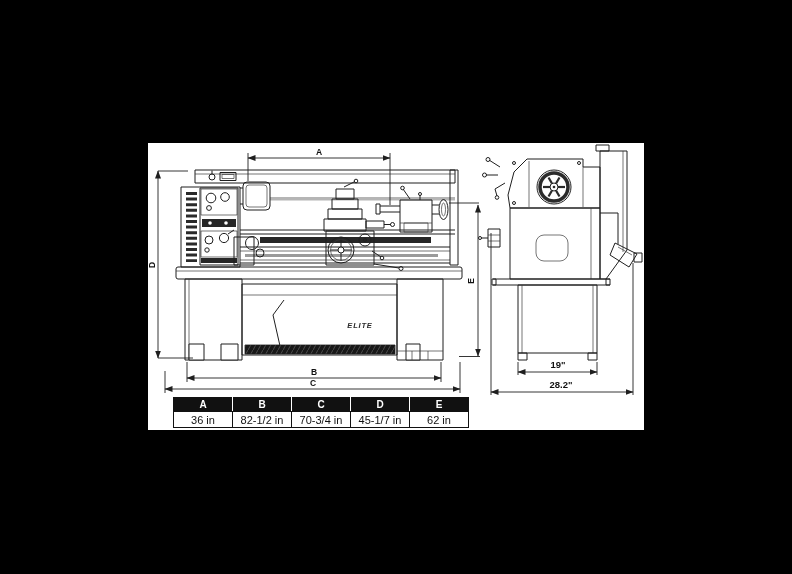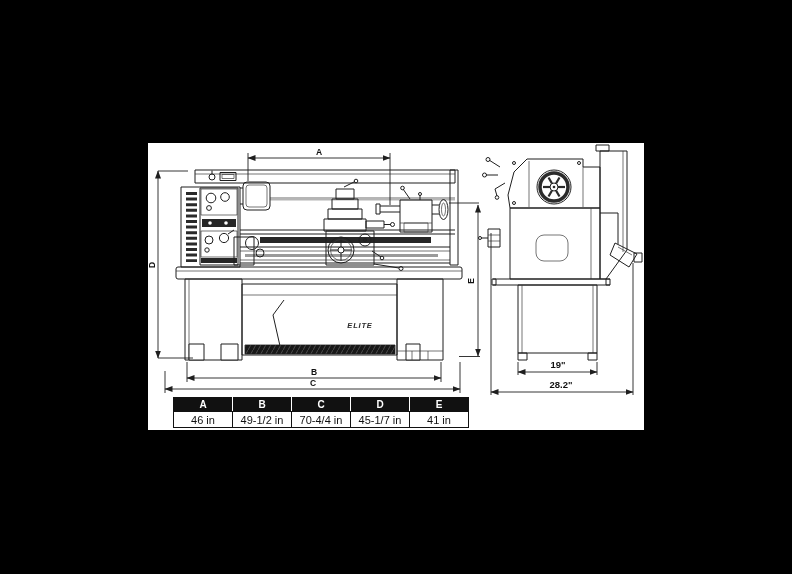--- a/index.html
+++ b/index.html
@@ -293,21 +293,21 @@
       <tr>
         <th>A</th>
         <th>B</th>
         <th>C</th>
         <th>D</th>
         <th>E</th>
       </tr>
     </thead>
     <tbody>
       <tr>
-        <td>46 in</td>
-        <td>49-1/2 in</td>
-        <td>70-4/4 in</td>
+        <td>36 in</td>
+        <td>82-1/2 in</td>
+        <td>70-3/4 in</td>
         <td>45-1/7 in</td>
-        <td>41 in</td>
+        <td>62 in</td>
       </tr>
     </tbody>
   </table>
 </div>
 
 </body></html>

